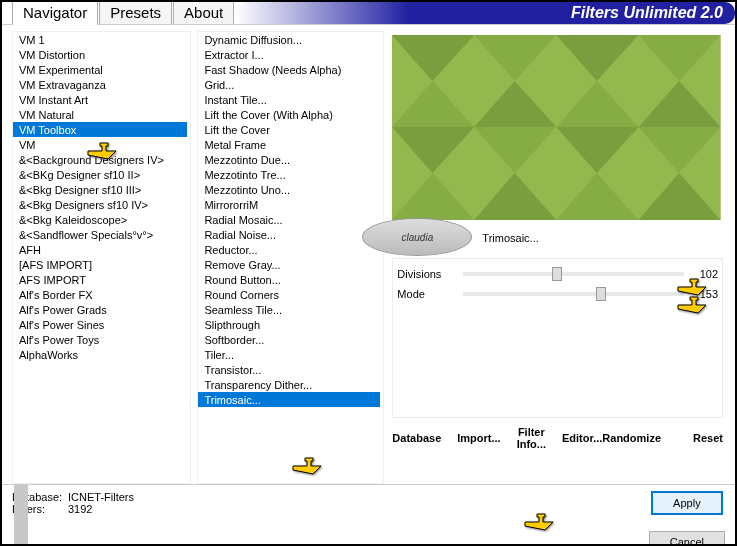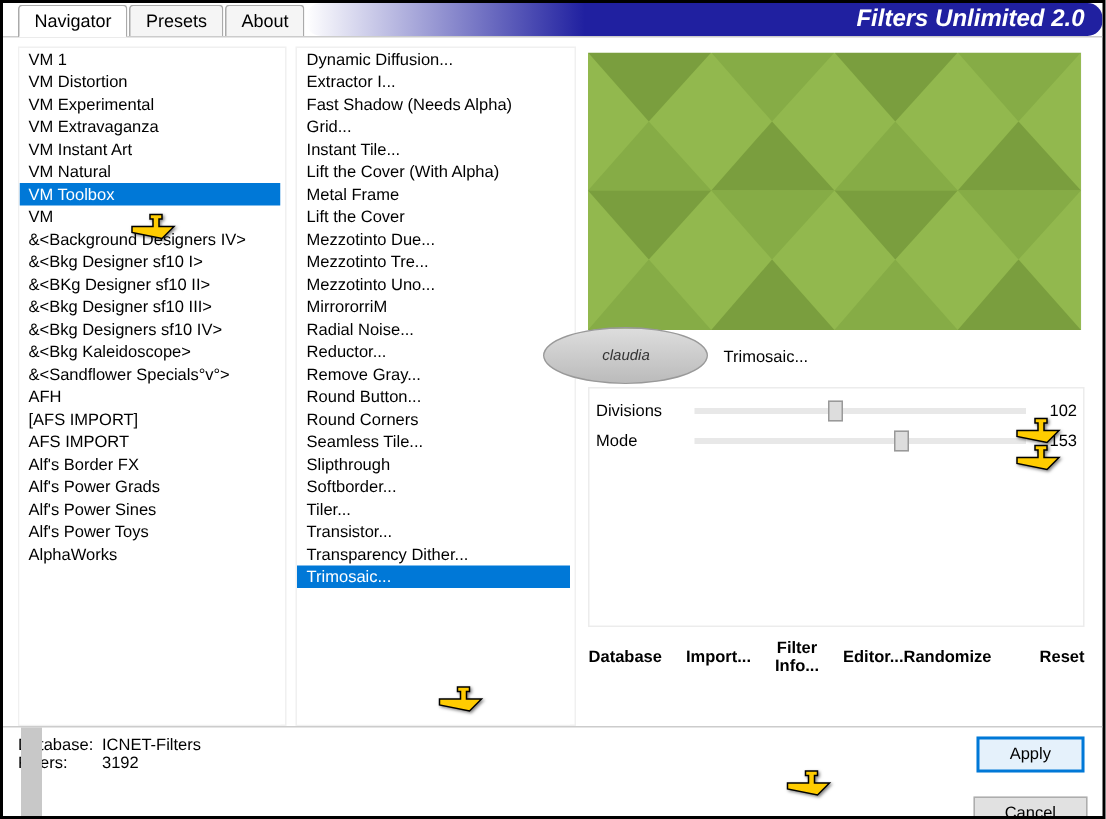--- a/index.html
+++ b/index.html
@@ -1,20 +1,20 @@
 <!DOCTYPE html>
 <html><head>
 <meta charset="utf-8">
 <style>
 * { margin: 0; padding: 0; box-sizing: border-box; font-family: "Segoe UI", Tahoma, Arial, sans-serif; }
 body { background: #fff; width: 737px; height: 546px; overflow: hidden; font-size: 11px; border: 2px solid #000; position: relative; }
 
 .header { display: flex; height: 22px; align-items: stretch; }
 .tabs { display: flex; align-items: flex-end; padding-left: 10px; }
-.tab { padding: 3px 10px; border: 1px solid #aaa; border-bottom: none; border-top-left-radius: 3px; border-top-right-radius: 3px; background: #f5f5f5; margin-right: 1px; font-size: 12px; cursor: pointer; }
+.tab { padding: 3px 10px; border: 1px solid #aaa; border-bottom: none; border-top-left-radius: 3px; border-top-right-radius: 3px; background: #f5f5f5; margin-right: 1px; font-size: 15px; cursor: pointer; }
 .tab.active { background: #fff; border-bottom: 1px solid #fff; position: relative; top: 1px; }
 .title-bar { flex: 1; background: linear-gradient(90deg, #fff 0%, #2020a0 35%, #2020a0 100%); text-align: right; padding-right: 12px; font-weight: bold; font-style: italic; font-size: 16px; color: #fff; line-height: 22px; border-radius: 10px; }
 
 .content { display: flex; height: 460px; padding: 6px 10px 0 10px; gap: 6px; border-top: 1px solid #ccc; }
 
 .list-frame { border: 1px solid #f0f0f0; display: flex; flex-direction: column; }
 .list { flex: 1; overflow: hidden; background: #fff; }
 .list-item { padding: 1.5px 6px; white-space: nowrap; cursor: default; font-size: 11px; }
 .list-item.selected { background: #0078d7; color: #fff; }
 .scrollbar { width: 16px; background: #f0f0f0; position: relative; }
@@ -73,21 +73,20 @@
     <div class="list" id="cat-list">
         <div class="list-item">VM 1</div>
         <div class="list-item">VM Distortion</div>
         <div class="list-item">VM Experimental</div>
         <div class="list-item">VM Extravaganza</div>
         <div class="list-item">VM Instant Art</div>
         <div class="list-item">VM Natural</div>
         <div class="list-item selected">VM Toolbox</div>
         <div class="list-item">VM</div>
         <div class="list-item">&amp;&lt;Background Designers IV&gt;</div>
-        <div class="list-item">&amp;&lt;Bkg Designer sf10 I&gt;</div>
         <div class="list-item">&amp;&lt;BKg Designer sf10 II&gt;</div>
         <div class="list-item">&amp;&lt;Bkg Designer sf10 III&gt;</div>
         <div class="list-item">&amp;&lt;Bkg Designers sf10 IV&gt;</div>
         <div class="list-item">&amp;&lt;Bkg Kaleidoscope&gt;</div>
         <div class="list-item">&amp;&lt;Sandflower Specials°v°&gt;</div>
         <div class="list-item">AFH</div>
         <div class="list-item">[AFS IMPORT]</div>
         <div class="list-item">AFS IMPORT</div>
         <div class="list-item">Alf's Border FX</div>
         <div class="list-item">Alf's Power Grads</div>
@@ -101,26 +100,27 @@
   </div>
 
   <div class="col2 list-frame">
     <div class="list" id="filt-list">
         <div class="list-item">Dynamic Diffusion...</div>
         <div class="list-item">Extractor I...</div>
         <div class="list-item">Fast Shadow (Needs Alpha)</div>
         <div class="list-item">Grid...</div>
         <div class="list-item">Instant Tile...</div>
         <div class="list-item">Lift the Cover (With Alpha)</div>
+        <div class="list-item">Lift the Cover</div>
         <div class="list-item">Metal Frame</div>
-        <div class="list-item">Lift the Cover</div>
         <div class="list-item">Mezzotinto Due...</div>
         <div class="list-item">Mezzotinto Tre...</div>
         <div class="list-item">Mezzotinto Uno...</div>
         <div class="list-item">MirrororriM</div>
+        <div class="list-item">Radial Mosaic...</div>
         <div class="list-item">Radial Noise...</div>
         <div class="list-item">Reductor...</div>
         <div class="list-item">Remove Gray...</div>
         <div class="list-item">Round Button...</div>
         <div class="list-item">Round Corners</div>
         <div class="list-item">Seamless Tile...</div>
         <div class="list-item">Slipthrough</div>
         <div class="list-item">Softborder...</div>
         <div class="list-item">Tiler...</div>
         <div class="list-item">Transistor...</div>

